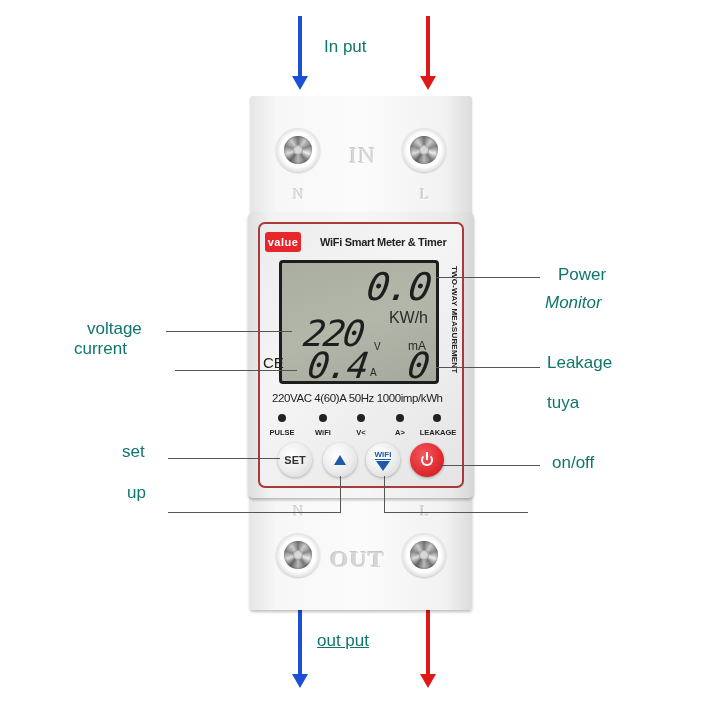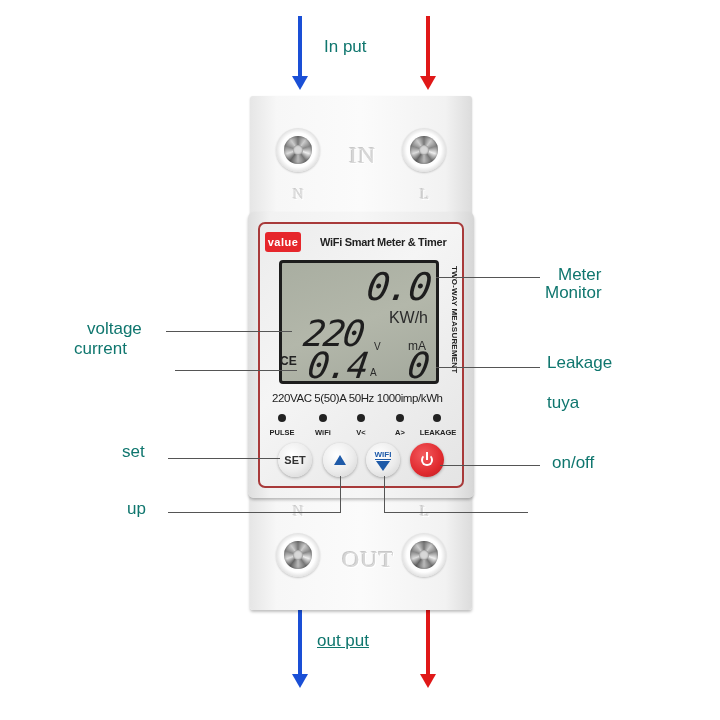--- a/index.html
+++ b/index.html
@@ -29,21 +29,21 @@
   .emboss-big { font-size:24px; letter-spacing:1px; }
 
   .tuya { position:absolute; left:265px; top:232px; width:36px; height:20px; background:#e6262b; border-radius:3px; color:#fff; font-size:11px; font-weight:bold; text-align:center; line-height:20px; letter-spacing:0.5px; }
   .title { position:absolute; left:320px; top:236px; font-size:11px; font-weight:bold; color:#222; letter-spacing:-0.3px; }
 
   .lcd { position:absolute; left:279px; top:260px; width:160px; height:124px; background:linear-gradient(160deg,#a9aea1 0%,#b3b7aa 50%,#a4a99d 100%); border:3px solid #1d1d1d; border-radius:4px; box-sizing:border-box; }
   .seg { position:absolute; font-family:"DejaVu Sans Mono", monospace; font-style:italic; color:#1e1e1e; font-weight:normal; letter-spacing:-2px; transform:skewX(-8deg); }
   .unit { position:absolute; font-family:"Liberation Sans", sans-serif; color:#2a2a2a; font-size:16px; }
 
   .vertical-text { position:absolute; left:450px; top:266px; writing-mode:vertical-rl; font-size:8px; font-weight:bold; color:#222; letter-spacing:0.2px; }
-  .ce { position:absolute; left:280px; top:354px; font-size:12px; font-weight:bold; color:#222; }
+  .ce { position:absolute; left:263px; top:354px; font-size:15px; font-weight:normal; color:#222; }
 
   .spec { position:absolute; left:272px; top:392px; font-size:11.5px; color:#222; letter-spacing:-0.4px; }
   .led { position:absolute; width:8px; height:8px; border-radius:50%; background:#222; top:414px; }
   .led-label { position:absolute; top:428px; font-size:7.5px; font-weight:bold; color:#222; width:40px; text-align:center; }
 
   .btn { position:absolute; top:443px; width:34px; height:34px; border-radius:50%; background:radial-gradient(circle at 40% 35%,#ffffff 0%,#ececec 55%,#d0d0d0 100%); box-shadow:0 1px 3px rgba(0,0,0,0.3); display:flex; align-items:center; justify-content:center; }
   .btn-set span { font-size:11px; font-weight:bold; color:#333; }
   .tri-up { width:0; height:0; border-left:6px solid transparent; border-right:6px solid transparent; border-bottom:10px solid #1e5aa8; }
   .tri-down { width:0; height:0; border-left:7px solid transparent; border-right:7px solid transparent; border-top:10px solid #1e5aa8; }
   .wifi-btn-label { font-size:8px; font-weight:bold; color:#1e5aa8; border-bottom:1px solid #1e5aa8; line-height:9px; margin-bottom:1px; }
@@ -86,21 +86,21 @@
 <div class="emboss emboss-big" style="left:349px; top:142px;">IN</div>
 <div class="emboss" style="left:293px; top:186px;">N</div>
 <div class="emboss" style="left:420px; top:186px;">L</div>
 
 <div class="terminal" style="left:276px; top:533px;">
     <div class="screw"></div>
   </div>
 <div class="terminal" style="left:402px; top:533px;">
     <div class="screw"></div>
   </div>
-<div class="emboss emboss-big" style="left:342px; top:546px;">OUT</div>
+<div class="emboss emboss-big" style="left:330px; top:546px;font-weight:bold;">OUT</div>
 <div class="emboss" style="left:293px; top:503px;">N</div>
 <div class="emboss" style="left:420px; top:503px;">L</div>
 
 <div class="mid"></div>
 <div class="faceplate"></div>
 
 <div class="tuya">value</div>
 <div class="title">WiFi Smart Meter &amp; Timer</div>
 
 <div class="lcd">
@@ -110,21 +110,21 @@
   <div class="unit" style="left:92px; top:78px; font-size:10px;">V</div>
   <div class="unit" style="right:10px; top:76px; font-size:12px;">mA</div>
   <div class="seg" style="left:26px; top:82px; font-size:36px;">0.4</div>
   <div class="unit" style="left:88px; top:104px; font-size:10px;">A</div>
   <div class="seg" style="right:8px; top:82px; font-size:36px;">0</div>
 </div>
 
 <div class="vertical-text">TWO-WAY MEASUREMENT</div>
 <div class="ce">CE</div>
 
-<div class="spec">220VAC 5(50)A 50Hz 1000imp/kWh</div>
+<div class="spec">220VAC 4(60)A 50Hz 1000imp/kWh</div>
 
 <div class="led" style="left:278px;"></div>
 <div class="led" style="left:319px;"></div>
 <div class="led" style="left:357px;"></div>
 <div class="led" style="left:396px;"></div>
 <div class="led" style="left:433px;"></div>
 
 <div class="led-label" style="left:262px;">PULSE</div>
 <div class="led-label" style="left:303px;">WiFi</div>
 <div class="led-label" style="left:341px;">V&lt;</div>
@@ -149,21 +149,21 @@
 <div class="leader" style="left:436px; top:367px; width:104px;"></div>
 <div class="leader" style="left:166px; top:331px; width:126px;"></div>
 <div class="leader" style="left:175px; top:370px; width:122px;"></div>
 <div class="leader" style="left:168px; top:458px; width:112px;"></div>
 <div class="leader" style="left:168px; top:512px; width:172px;"></div>
 <div class="vleader" style="left:340px; top:476px; height:37px;"></div>
 <div class="leader" style="left:440px; top:465px; width:100px;"></div>
 <div class="vleader" style="left:384px; top:476px; height:37px;"></div>
 <div class="leader" style="left:384px; top:512px; width:144px;"></div>
 
-<div class="label" style="left:558px; top:266px;">Meter</div>
-<div class="label" style="left:545px; top:284px;">Monitor</div>
+<div class="label" style="left:558px; top:266px;">Power</div>
+<div class="label" style="left:545px; top:294px;font-style:italic;">Monitor</div>
 <div class="label" style="left:547px; top:354px;">Leakage</div>
 <div class="label" style="left:547px; top:394px;">tuya</div>
 <div class="label" style="left:87px; top:320px;text-align:right;">voltage</div>
 <div class="label" style="left:74px; top:340px;">current</div>
 <div class="label" style="left:122px; top:443px;">set</div>
-<div class="label" style="left:127px; top:500px;">up</div>
+<div class="label" style="left:127px; top:484px;">up</div>
 <div class="label" style="left:552px; top:454px;">on/off</div>
 
 </body></html>

